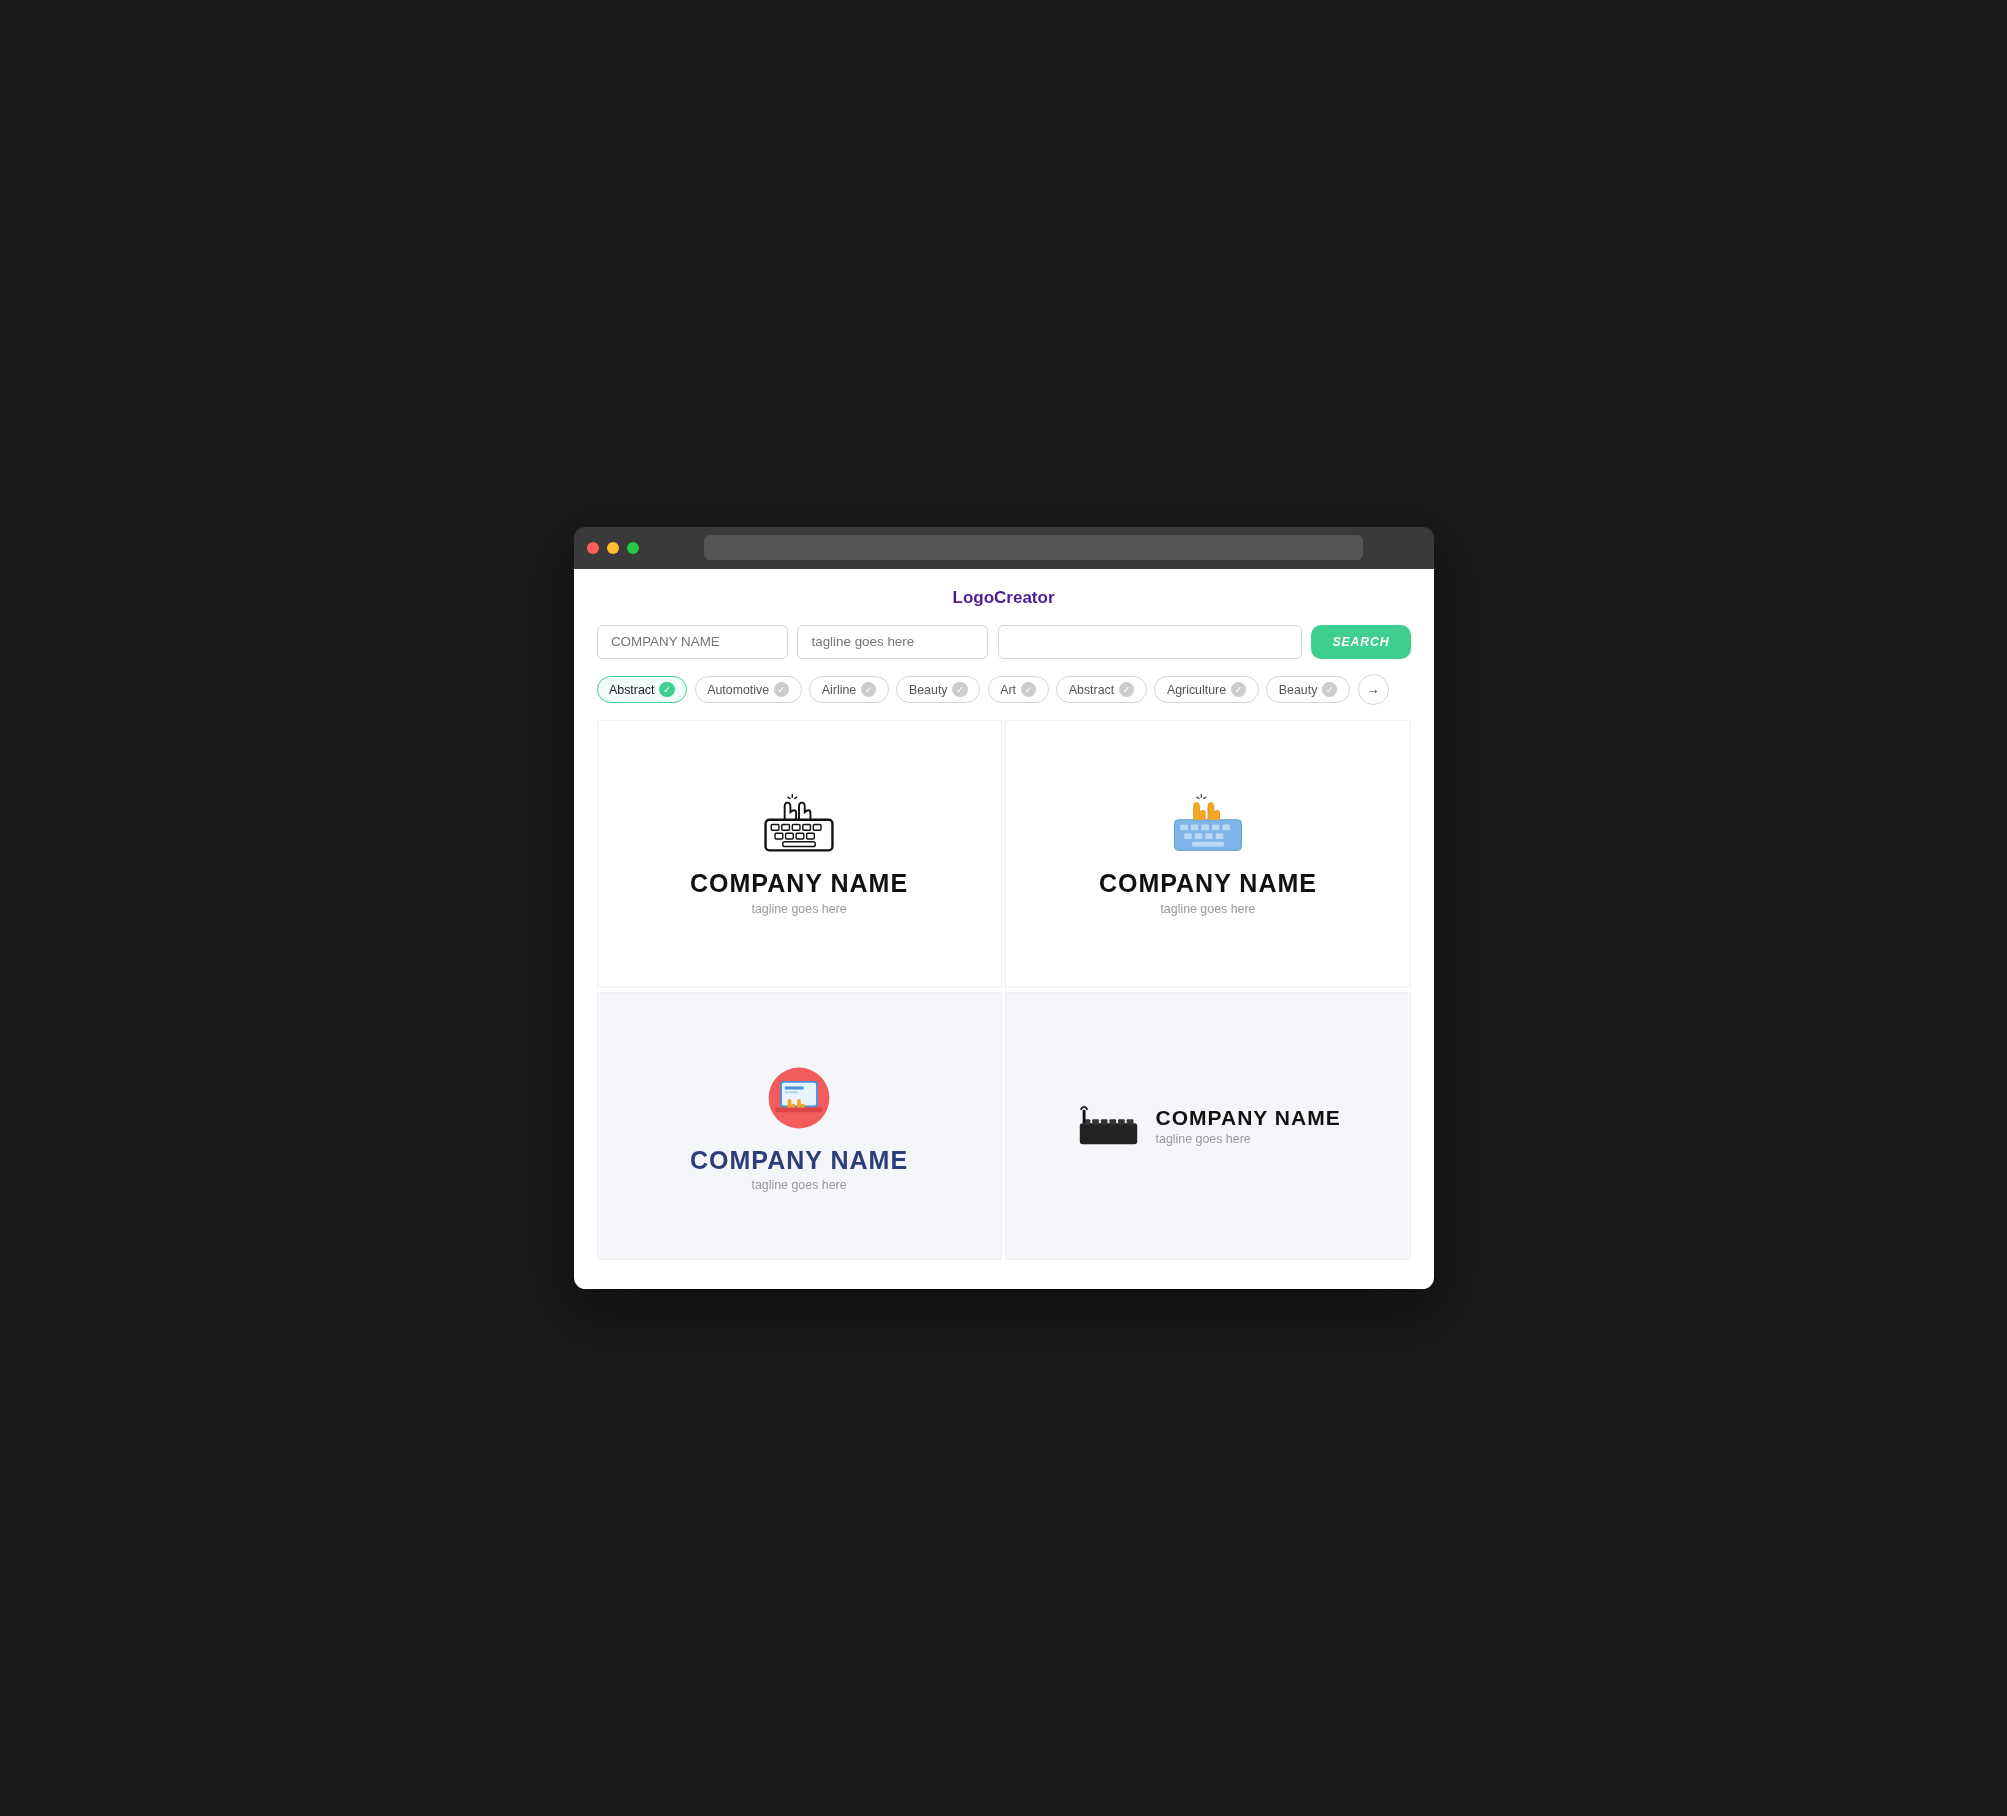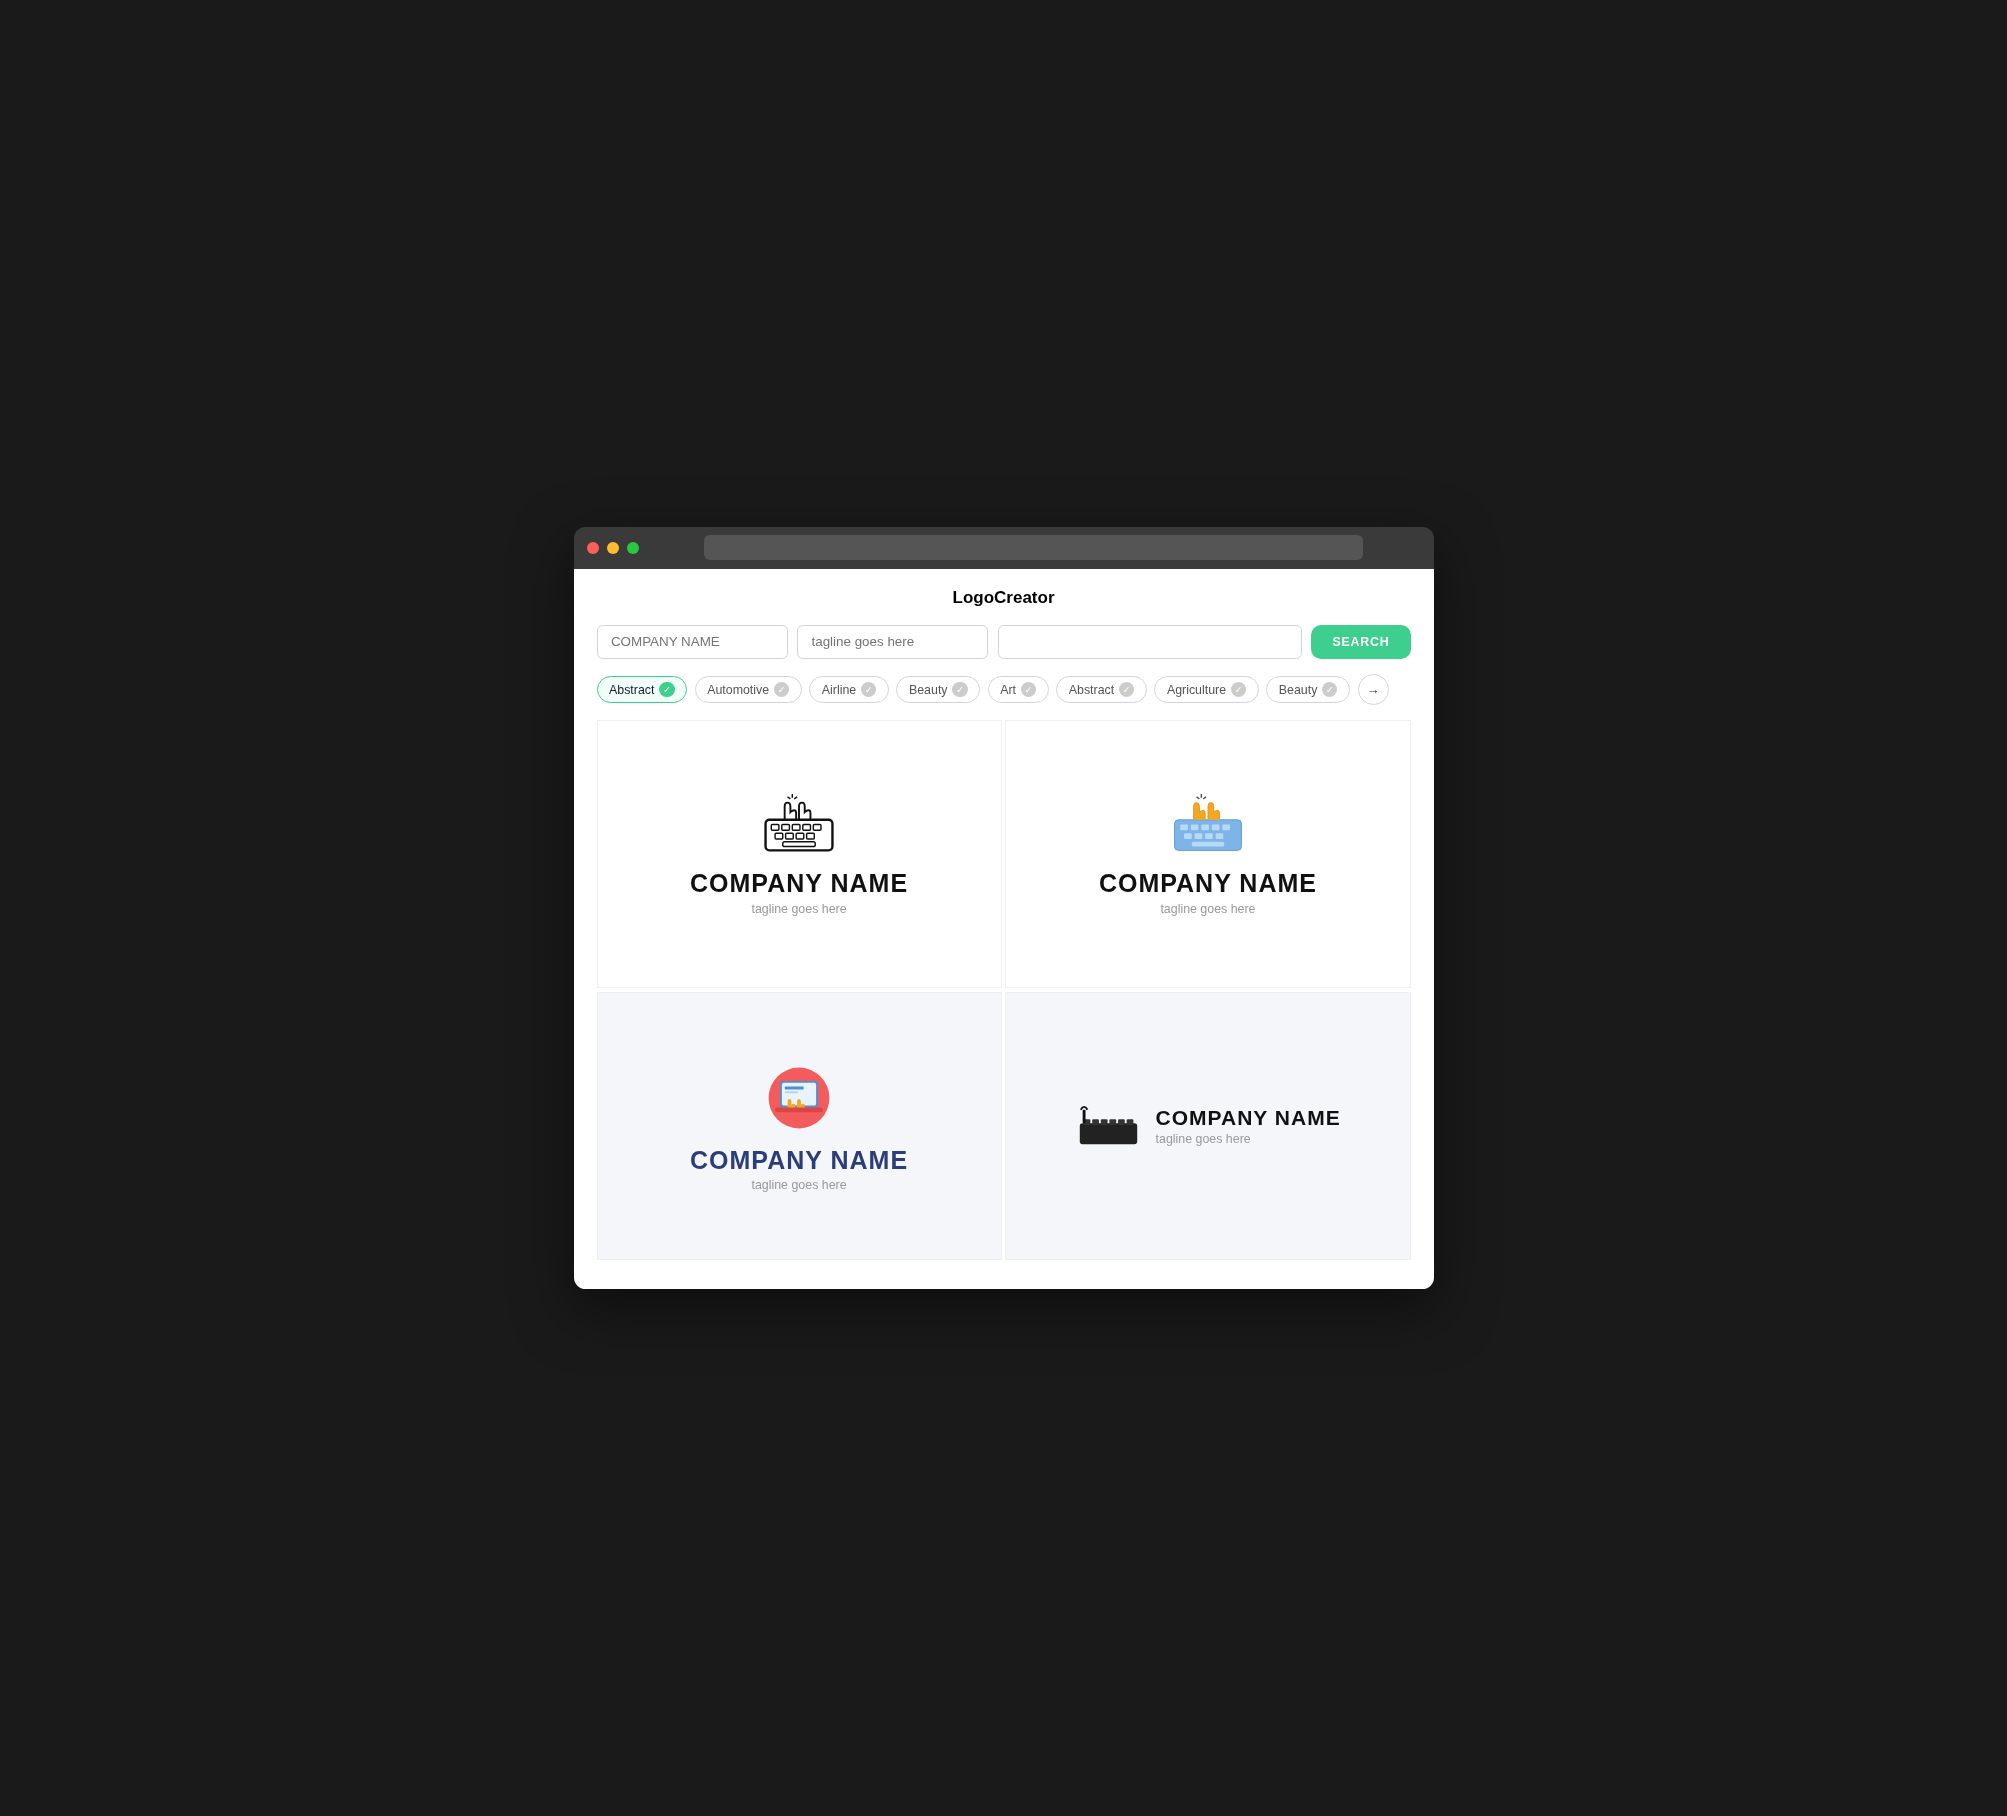--- a/index.html
+++ b/index.html
@@ -40,21 +40,21 @@
       height: 25px;
     }
     .app-body {
       background: #fff;
       padding: 19px 23px 29px;
     }
     .app-title {
       text-align: center;
       font-size: 17px;
       font-weight: 600;
-      color: #000000;
+      color: #4c1d95;
       margin-bottom: 17px;
     }
     .search-bar {
       display: flex;
       gap: 9.6px;
       margin-bottom: 15.3px;
     }
     .search-bar input {
       border: 1.4px solid #d0d5dd;
       border-radius: 5.7px;
@@ -69,20 +69,21 @@
     .search-btn {
       background: #3ecf8e;
       color: #fff;
       border: none;
       border-radius: 10px;
       padding: 8.6px 21px;
       font-size: 12.4px;
       font-weight: 700;
       letter-spacing: 0.8px;
       cursor: pointer;
+      font-style: italic;
     }
     .filter-bar {
       display: flex;
       gap: 7.6px;
       align-items: center;
       flex-wrap: nowrap;
       margin-bottom: 15.3px;
       overflow: hidden;
     }
     .filter-chip {

